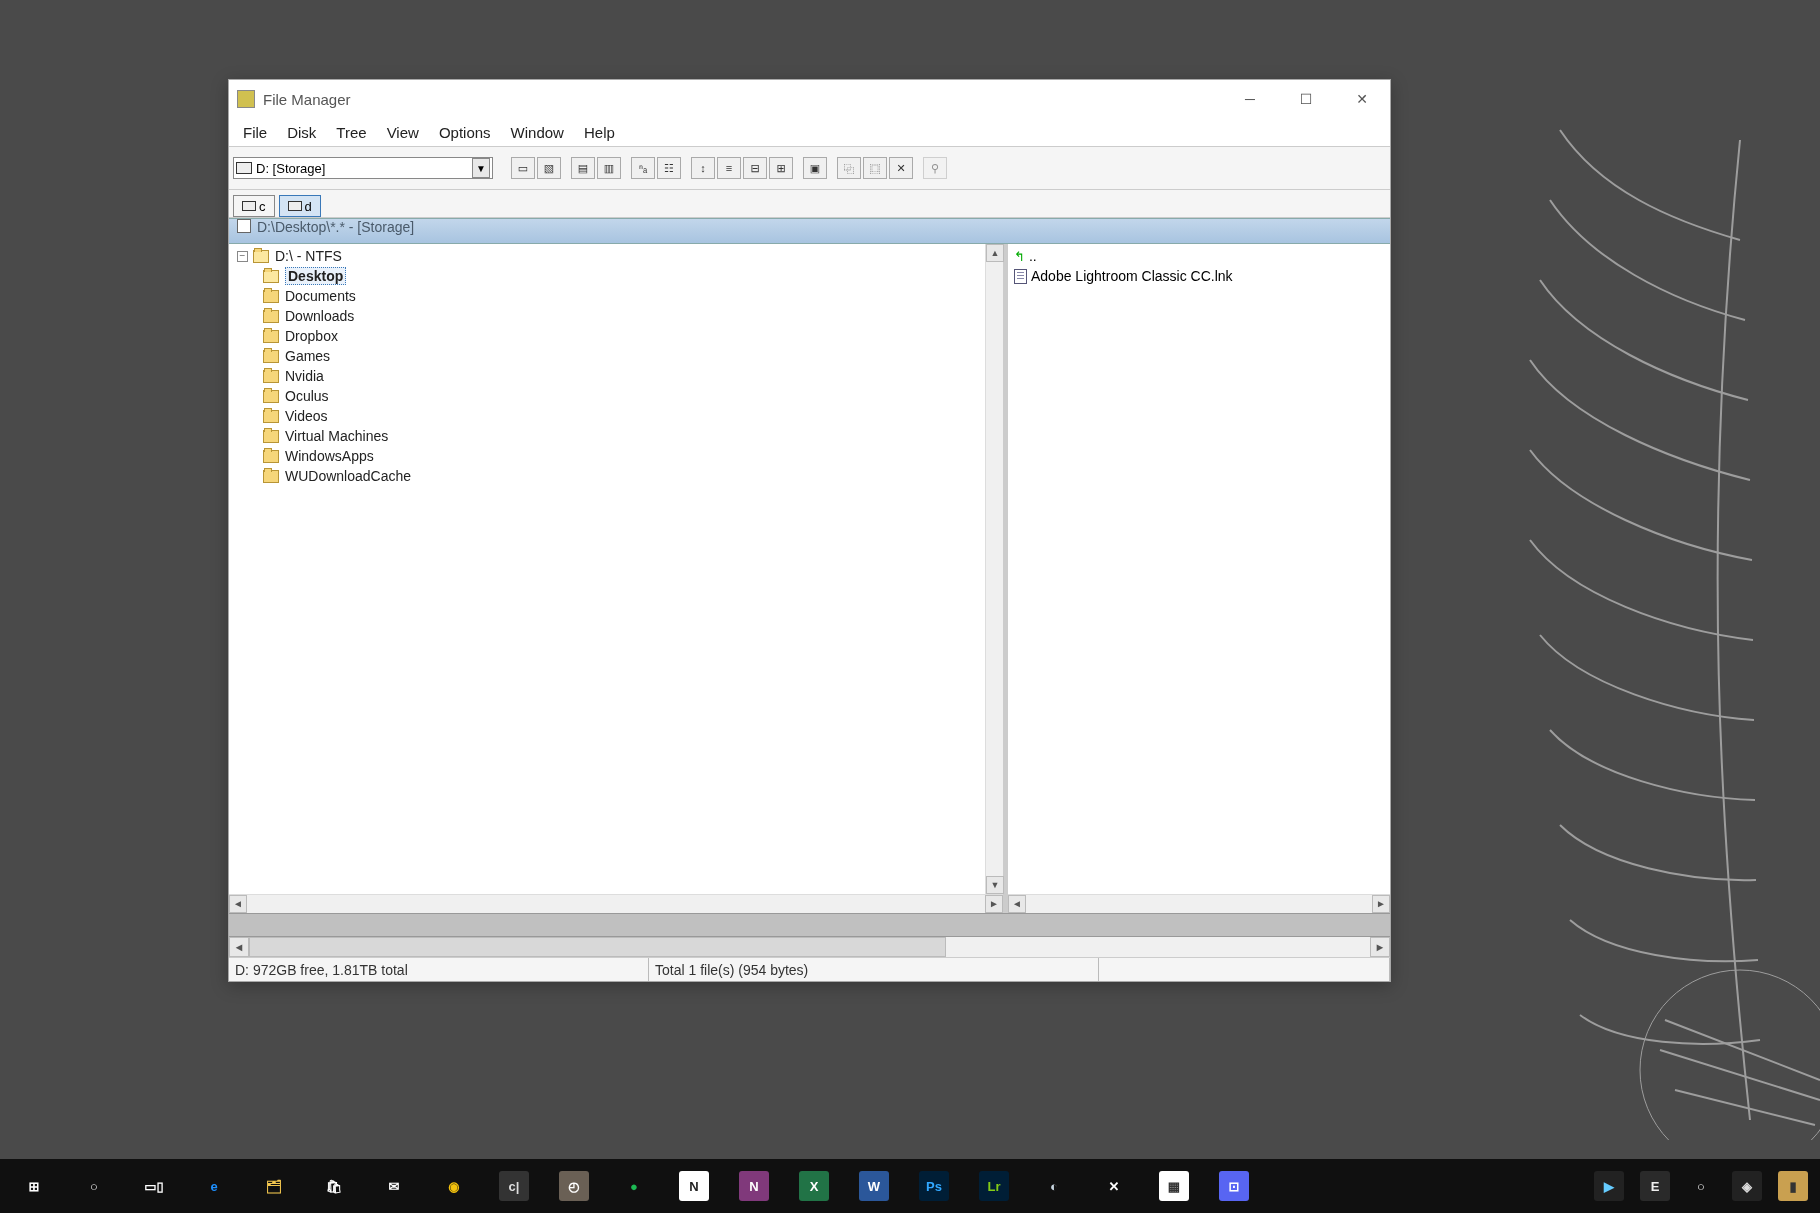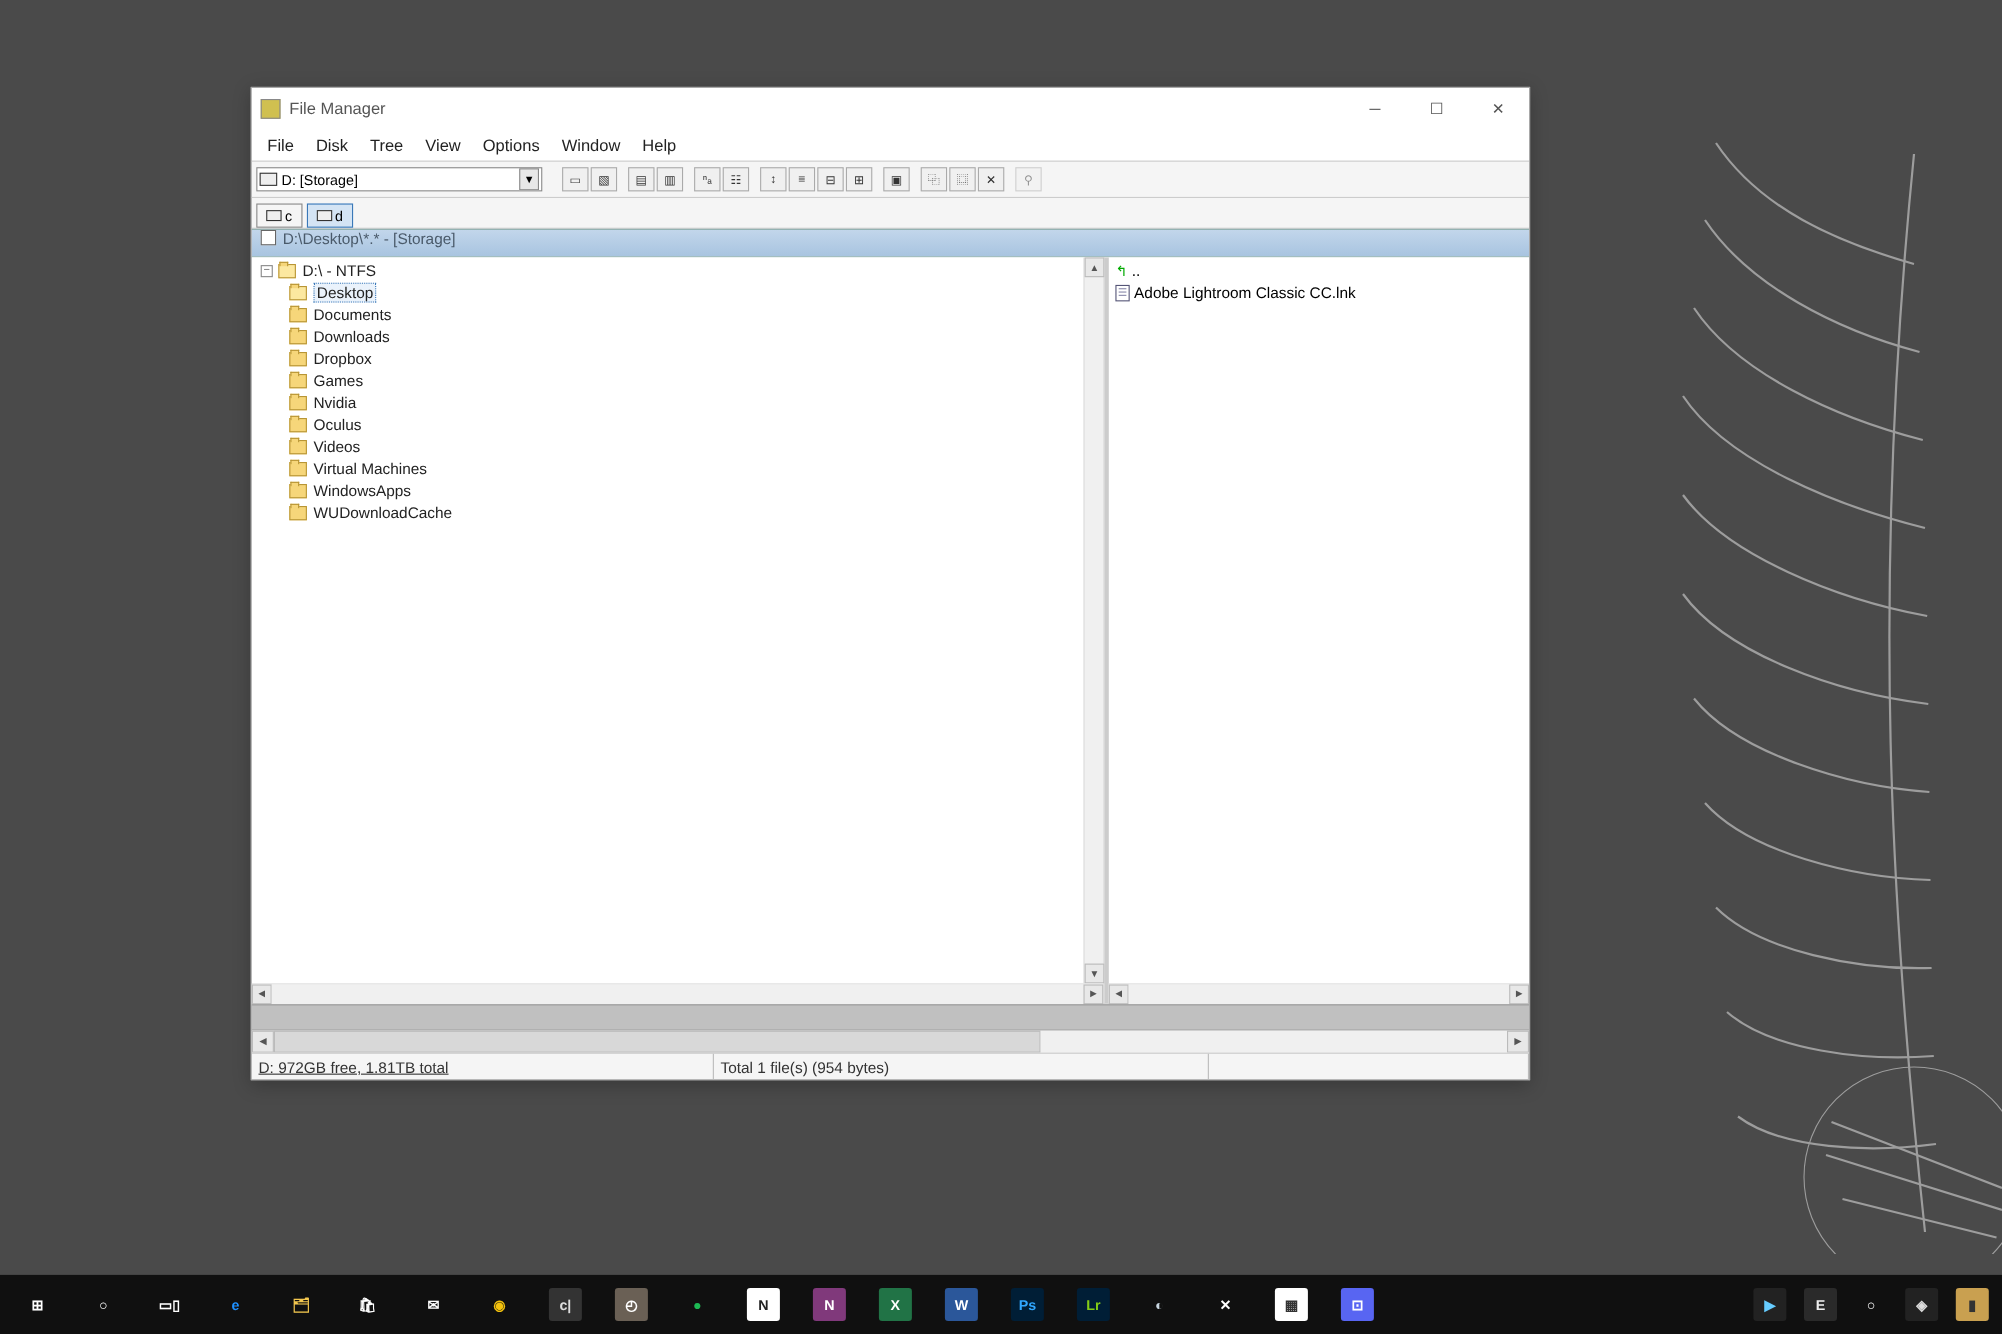--- a/index.html
+++ b/index.html
@@ -55,21 +55,21 @@
   align-items:center;
   padding: 0 4px;
   background:#fff;
   gap:0;
   font-size:15px;
   color:#222;
 }
 .menubar .menu-item { padding: 2px 10px; }
 
 .toolbar {
-  height: 34px;
+  height: 44px;
   border-top:1px solid #ccc;
   border-bottom:1px solid #ccc;
   display:flex;
   align-items:center;
   background:#f5f5f5;
   padding: 0 4px;
   gap:2px;
 }
 .drive-combo {
   width: 260px;
@@ -144,21 +144,21 @@
 }
 .tree-body { flex:1; overflow:auto; padding:2px 4px; }
 .tree-root { font-size:14px; color:#222; }
 .tree-item { display:flex; align-items:center; height:20px; gap:3px; white-space:nowrap; }
 .tree-item.level1 { padding-left:4px; }
 .tree-item.level2 { padding-left:30px; }
 .expander { width:11px; height:11px; border:1px solid #888; display:flex; align-items:center; justify-content:center; font-size:10px; line-height:1; margin-right:2px; color:#666;}
 .folder-icon { width:16px; height:13px; background:#f6d67a; border:1px solid #b89535; position:relative; margin-right:3px;}
 .folder-icon:before{content:"";position:absolute;top:-3px;left:0;width:6px;height:3px;background:#f6d67a;border:1px solid #b89535;border-bottom:none;}
 .folder-icon.open { background:#fce8a0; }
-.tree-label.selected { border:1px dotted #3a78b8; padding:0 2px; background:#eaf2fb; }
+.tree-label.selected { border:1px dotted #3a78b8; padding:0 2px; background:#eaf2fb;font-weight:bold; }
 .pane-hscroll { height:18px; border-top:1px solid #ddd; background:#f5f5f5; display:flex; align-items:center; }
 .pane-hscroll .sc-arrow{width:18px;height:18px;border:1px solid #bbb;background:#e8e8e8;display:flex;align-items:center;justify-content:center;font-size:10px;color:#555;}
 .pane-hscroll .sc-track{flex:1;height:18px;background:#f0f0f0;}
 
 .file-pane {
   flex:1;
   display:flex;
   flex-direction:column;
   min-height:0;
   border-left:4px solid #ccc;
@@ -179,21 +179,21 @@
 
 .statusbar {
   height:24px;
   display:flex;
   background:#f5f5f5;
   border-top:1px solid #ccc;
   font-size:14px;
   color:#333;
 }
 .status-cell { border-right:1px solid #bbb; padding:2px 6px; display:flex; align-items:center; }
-.status-cell:nth-child(1){flex:0 0 420px;text-decoration:underline;}
+.status-cell:nth-child(1){flex:0 0 420px;}
 .status-cell:nth-child(2){flex:0 0 450px;}
 .status-cell:nth-child(3){flex:1;}
 
 
 .taskbar {
   position:absolute;
   left:0; right:0; bottom:0;
   height:54px;
   background:#101010;
   display:flex;

